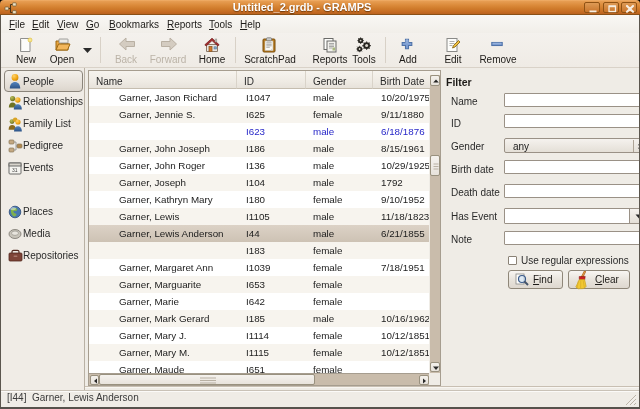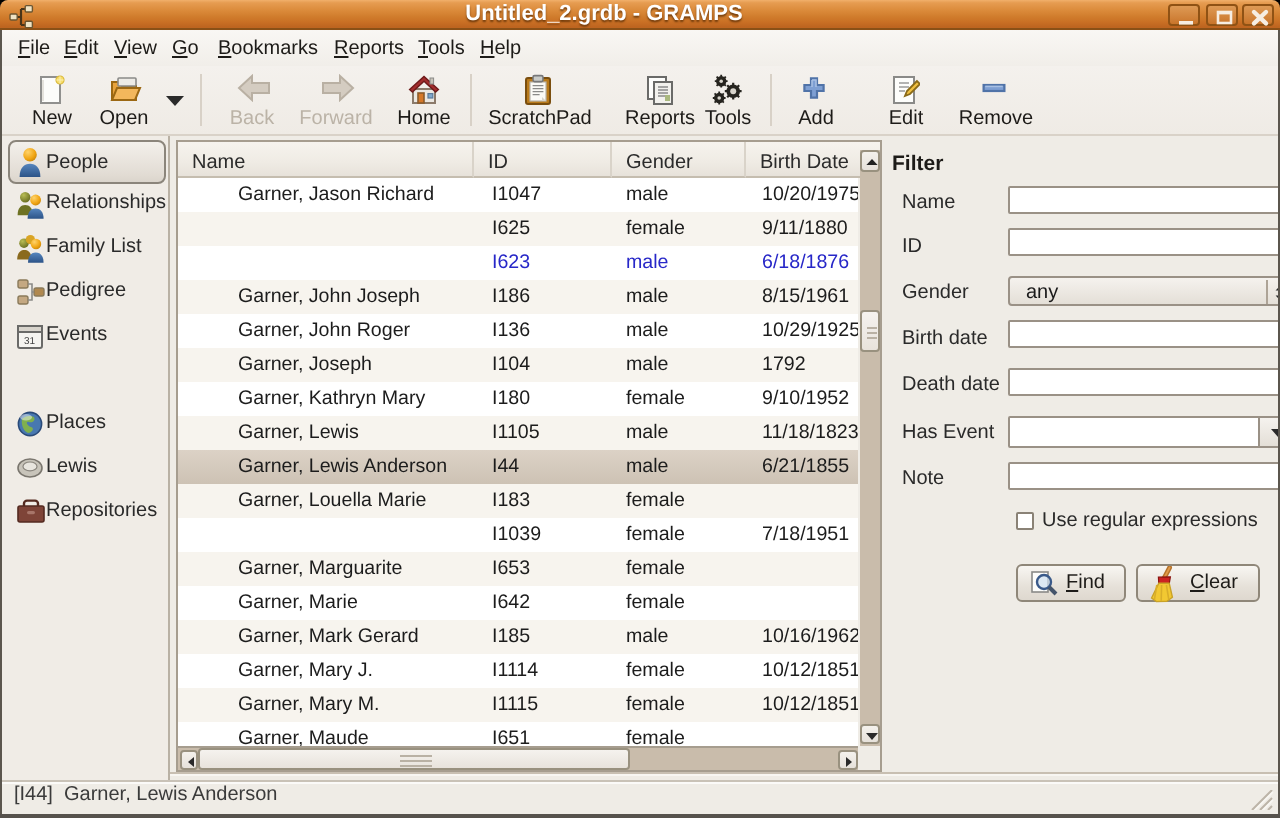--- a/index.html
+++ b/index.html
@@ -61,21 +61,21 @@
 .sb-thumb { background:linear-gradient(to bottom,#F5F2EE,#E8E3DC); border:1px solid #99917F; border-radius:2px; }
 .stepper { background:linear-gradient(to bottom,#F4F1EC,#E6E1DA); border:1px solid #99917F; border-radius:2px; }
 
 
 #filter-title { left:446px; top:76px; font-weight:bold; font-size:10.5px; color:#1d1b18; }
 .flabel { position:absolute; left:451px; font-size:10px; color:#2a2a2a; }
 .finput { position:absolute; left:504px; width:144px; height:14px; background:#fff;
   border:1px solid #9A9186; border-radius:1px; }
 .fbtn { position:absolute; top:270px; height:19px; border:1px solid #8F8779; border-radius:3px;
   background:linear-gradient(to bottom,#F8F6F2,#E6E1D9 60%,#DED8CF); font-size:10px; color:#1d1b18;
-  text-align:center;margin-top:12px; }
+  text-align:center; }
 
 
 #statusline { left:1px; top:390px; width:638px; height:1px; background:#C9C2B7; }
 #statusline2 { left:1px; top:391px; width:638px; height:1px; background:#FBFAF8; }
 #statustext { left:7px; top:392px; font-size:10px; color:#3b3b3b; }
 
 
 #winborder { left:0; top:15px; width:640px; height:394px; border-left:1px solid #5B564E;
   border-right:1px solid #5B564E; pointer-events:none; }
 #winbottom { left:0; top:407px; width:640px; height:2px; background:#56524C; }
@@ -292,21 +292,21 @@
       <path d="M3 4.5 C4.5 3 7 2.5 9 3.5 C10 5.5 8 6.5 6.5 6 C4.5 5.5 5.5 8 7.5 8.5 C9.5 9 8 11.5 6 11.5 C3.5 10.5 2.5 7 3 4.5 Z" fill="#7FB04E"></path>
       <ellipse cx="5" cy="3.6" rx="3" ry="1.6" fill="#FFFFFF" opacity="0.45"></ellipse>
     </svg>
     <div class="lbl">Places</div>
   </div>
   <div class="sbitem" style="top:156px">
     <svg width="15" height="13" viewBox="0 0 15 13">
       <ellipse cx="7" cy="7" rx="6" ry="4.5" fill="#C8C4BA" stroke="#7a766e" stroke-width="0.8"></ellipse>
       <ellipse cx="7" cy="6.2" rx="3.5" ry="2.2" fill="#E8E5DE" stroke="#8a867e" stroke-width="0.6"></ellipse>
     </svg>
-    <div class="lbl">Lewis</div>
+    <div class="lbl">Media</div>
   </div>
   <div class="sbitem" style="top:178px">
     <svg width="15" height="13" viewBox="0 0 15 13">
       <rect x="1" y="4" width="13" height="8" rx="1" fill="#7E4438" stroke="#542A20" stroke-width="0.8"></rect>
       <path d="M4 4 V2.8 a1.5 1.5 0 0 1 1.5 -1.5 h4 a1.5 1.5 0 0 1 1.5 1.5 V4" fill="none" stroke="#542A20" stroke-width="1.2"></path>
       <rect x="5.5" y="6.5" width="4" height="1.6" rx="0.8" fill="#A8766A"></rect>
     </svg>
     <div class="lbl">Repositories</div>
   </div>
 </div>
@@ -317,20 +317,21 @@
   <div class="hcell" style="left:217px;width:67px">Gender</div>
   <div class="hcell" style="left:284px;width:67px;border-right:none">Birth Date</div>
   <div id="rows" style="position:absolute;left:0;top:18px;width:340px;height:284px;overflow:hidden;background:#fff">
       <div class="trow" style="top:0px">
         <span class="c-name">Garner, Jason Richard</span>
         <span class="c-id">I1047</span>
         <span class="c-gen">male</span>
         <span class="c-date">10/20/1975</span>
       </div>
       <div class="trow odd" style="top:17px">
+        <span class="c-name">Garner, Jennie S.</span>
         <span class="c-id">I625</span>
         <span class="c-gen">female</span>
         <span class="c-date">9/11/1880</span>
       </div>
       <div class="trow blue" style="top:34px">
         <span class="c-id">I623</span>
         <span class="c-gen">male</span>
         <span class="c-date">6/18/1876</span>
       </div>
       <div class="trow odd" style="top:51px">
@@ -363,26 +364,26 @@
         <span class="c-gen">male</span>
         <span class="c-date">11/18/1823</span>
       </div>
       <div class="trow sel" style="top:136px">
         <span class="c-name">Garner, Lewis Anderson</span>
         <span class="c-id">I44</span>
         <span class="c-gen">male</span>
         <span class="c-date">6/21/1855</span>
       </div>
       <div class="trow odd" style="top:153px">
-        <span class="c-name">Garner, Louella Marie</span>
         <span class="c-id">I183</span>
         <span class="c-gen">female</span>
         <span class="c-date"></span>
       </div>
       <div class="trow" style="top:170px">
+        <span class="c-name">Garner, Margaret Ann</span>
         <span class="c-id">I1039</span>
         <span class="c-gen">female</span>
         <span class="c-date">7/18/1951</span>
       </div>
       <div class="trow odd" style="top:187px">
         <span class="c-name">Garner, Marguarite</span>
         <span class="c-id">I653</span>
         <span class="c-gen">female</span>
         <span class="c-date"></span>
       </div>

